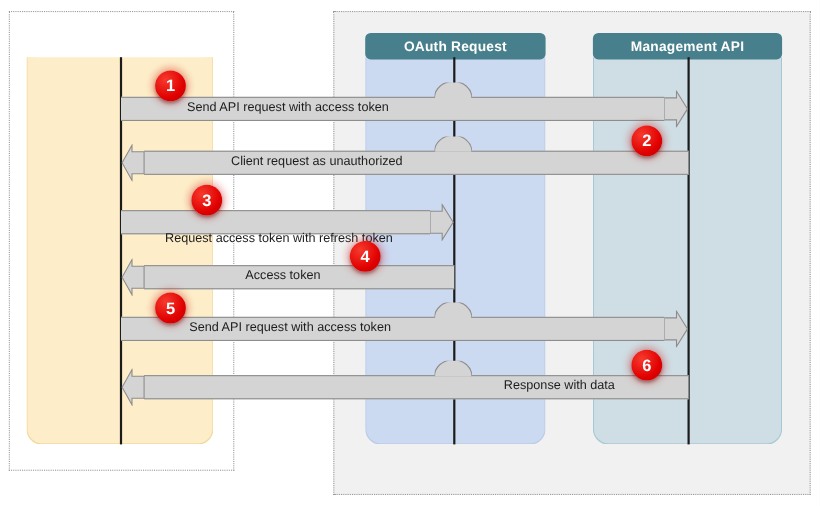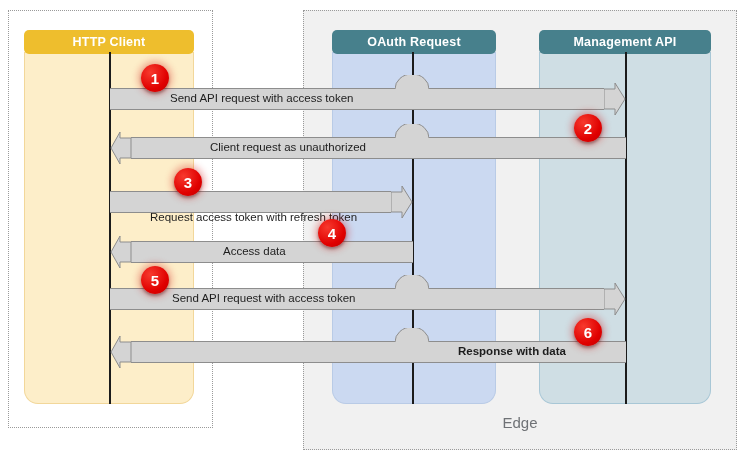--- a/index.html
+++ b/index.html
@@ -54,24 +54,22 @@
       justify-content:center;z-index:20;
       box-shadow:0 0 7px 3px rgba(210,0,0,.30), 0 2px 3px rgba(0,0,0,.35);}
 </style>
 </head>
 <body>
 
 <div id="stage">
 
   <div class="region" id="region-client"></div>
   <div class="region" id="region-edge"></div>
-  <div id="edge-label">Edge</div>
 
   <div class="ll" id="ll-client">
-    <div class="hdr">HTTP Client</div>
     <div class="body"></div>
   </div>
 
   <div class="ll" id="ll-oauth">
     <div class="hdr">OAuth Request</div>
     <div class="body"></div>
   </div>
 
   <div class="ll" id="ll-mgmt">
     <div class="hdr">Management API</div>
@@ -125,21 +123,21 @@
   </div>
   <div class="badge" style="left:174px;top:168px;">3</div>
 
   <div class="msg" style="left:110px;top:241px;">
     <div class="shaft" style="left:21px;width:282px;"></div>
     <div class="head" style="left:0;">
       <svg width="22" height="34" viewBox="0 0 22 34">
           <polygon points="21,7 10,7 10,1 1,17 10,33 10,27 21,27" fill="#d4d4d4" stroke="#8d8d8d" stroke-width="1"></polygon>
         </svg>
     </div>
-    <div class="lbl" style="left:113px;">Access data</div>
+    <div class="lbl" style="left:113px;">Access token</div>
   </div>
   <div class="badge" style="left:318px;top:219px;">4</div>
 
   <div class="msg" style="left:110px;top:288px;">
     <div class="shaft" style="left:0;width:494px;"></div>
     <div class="head" style="left:494px;">
       <svg width="22" height="34" viewBox="0 0 22 34">
           <polygon points="0,7 11,7 11,1 21,17 11,33 11,27 0,27" fill="#d4d4d4" stroke="#8d8d8d" stroke-width="1"></polygon>
         </svg>
     </div>
@@ -157,17 +155,17 @@
     <div class="head" style="left:0;">
       <svg width="22" height="34" viewBox="0 0 22 34">
           <polygon points="21,7 10,7 10,1 1,17 10,33 10,27 21,27" fill="#d4d4d4" stroke="#8d8d8d" stroke-width="1"></polygon>
         </svg>
     </div>
     <div class="hop" style="left:285px;">
       <svg width="34" height="15" viewBox="0 0 34 15">
           <path d="M0,14 A17,15 0 0 1 34,14" fill="#d4d4d4" stroke="#8d8d8d" stroke-width="1"></path>
         </svg>
     </div>
-    <div class="lbl" style="left:348px;font-weight:bold;">Response with data</div>
+    <div class="lbl" style="left:348px;">Response with data</div>
   </div>
   <div class="badge" style="left:574px;top:318px;">6</div>
 
 </div>
 
 </body></html>

